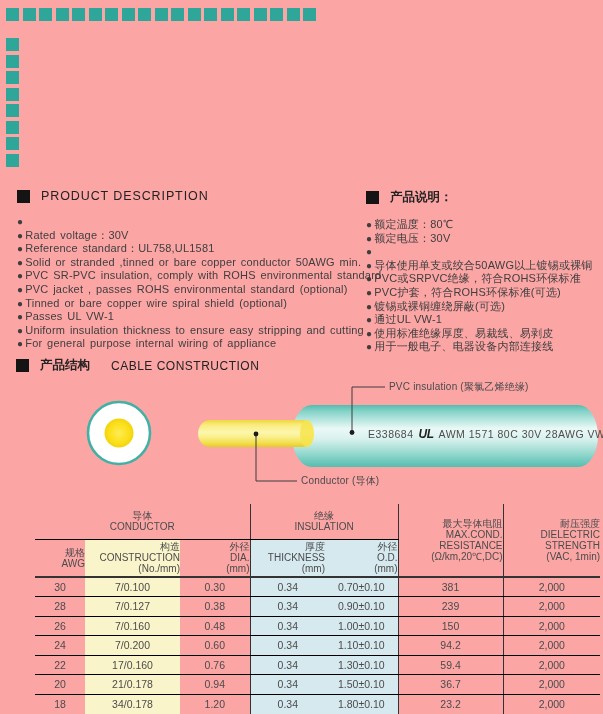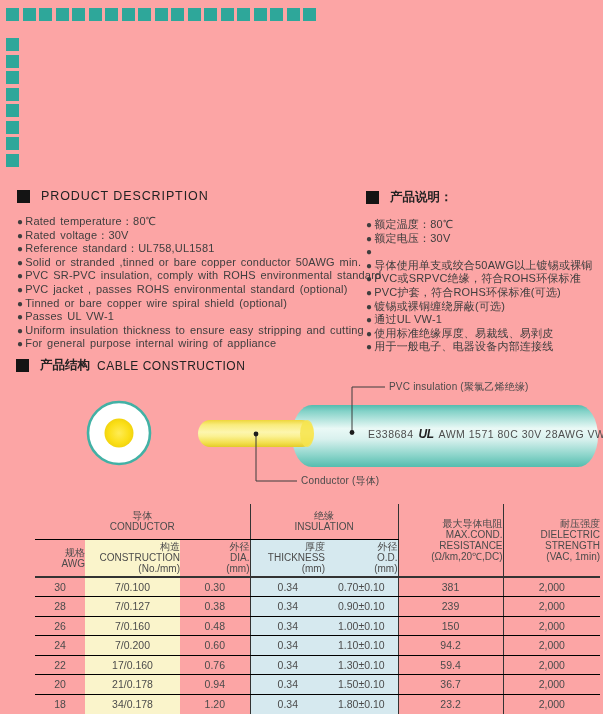--- a/index.html
+++ b/index.html
@@ -23,21 +23,21 @@
 
   .spec-list { list-style:none; margin-top:12px; }
   .spec-list li { display:flex; align-items:flex-start; font-size:11px; line-height:13.6px;
                   color:#3e3e3e; white-space:nowrap; letter-spacing:0.2px; }
   #sec-en .spec-list li { word-spacing:1.5px; }
   .blt { font-size:10px; line-height:13.6px; margin-right:2px; flex:0 0 auto; }
 
   
   #sec-cc { position:absolute; left:16px; top:357px; display:flex; align-items:center; }
   .cc-zh { font-size:12.5px; font-weight:bold; color:#222; margin-left:11px; white-space:nowrap; }
-  .cc-en { font-size:12px; letter-spacing:0.5px; color:#222; margin-left:7px; white-space:nowrap; }
+  .cc-en { font-size:12px; letter-spacing:0.5px; color:#222; margin-left:21px; white-space:nowrap; }
 
   #diagram-svg { position:absolute; left:0; top:0; width:603px; height:714px; z-index:1; pointer-events:none; }
 
   #cyl-print { position:absolute; left:368px; top:426px; height:16px; display:flex; align-items:center;
                gap:5px; font-size:10.5px; letter-spacing:0.5px; color:#4d4d4d; z-index:2; white-space:nowrap; }
   #cyl-print .ul-mark { font-weight:bold; font-style:italic; font-size:12px; letter-spacing:-0.5px; color:#222; }
 
   .callout-label { position:absolute; font-size:10px; color:#4a4a4a; z-index:2; white-space:nowrap; letter-spacing:0.2px; }
   #lbl-pvc { left:389px; top:380px; }
   #lbl-cond { left:301px; top:474px; }
@@ -96,21 +96,20 @@
     </div>
 
   <section id="sec-en">
     <div class="sec-head">
       <span class="hsq"></span>
       <span class="h-en">PRODUCT DESCRIPTION</span>
     </div>
     <ul class="spec-list" id="list-en">
         <li>
           <span class="blt">●</span>
-          <span>Rated temperature：80℃</span>
         </li>
         <li>
           <span class="blt">●</span>
           <span>Rated voltage：30V</span>
         </li>
         <li>
           <span class="blt">●</span>
           <span>Reference standard：UL758,UL1581</span>
         </li>
         <li>

